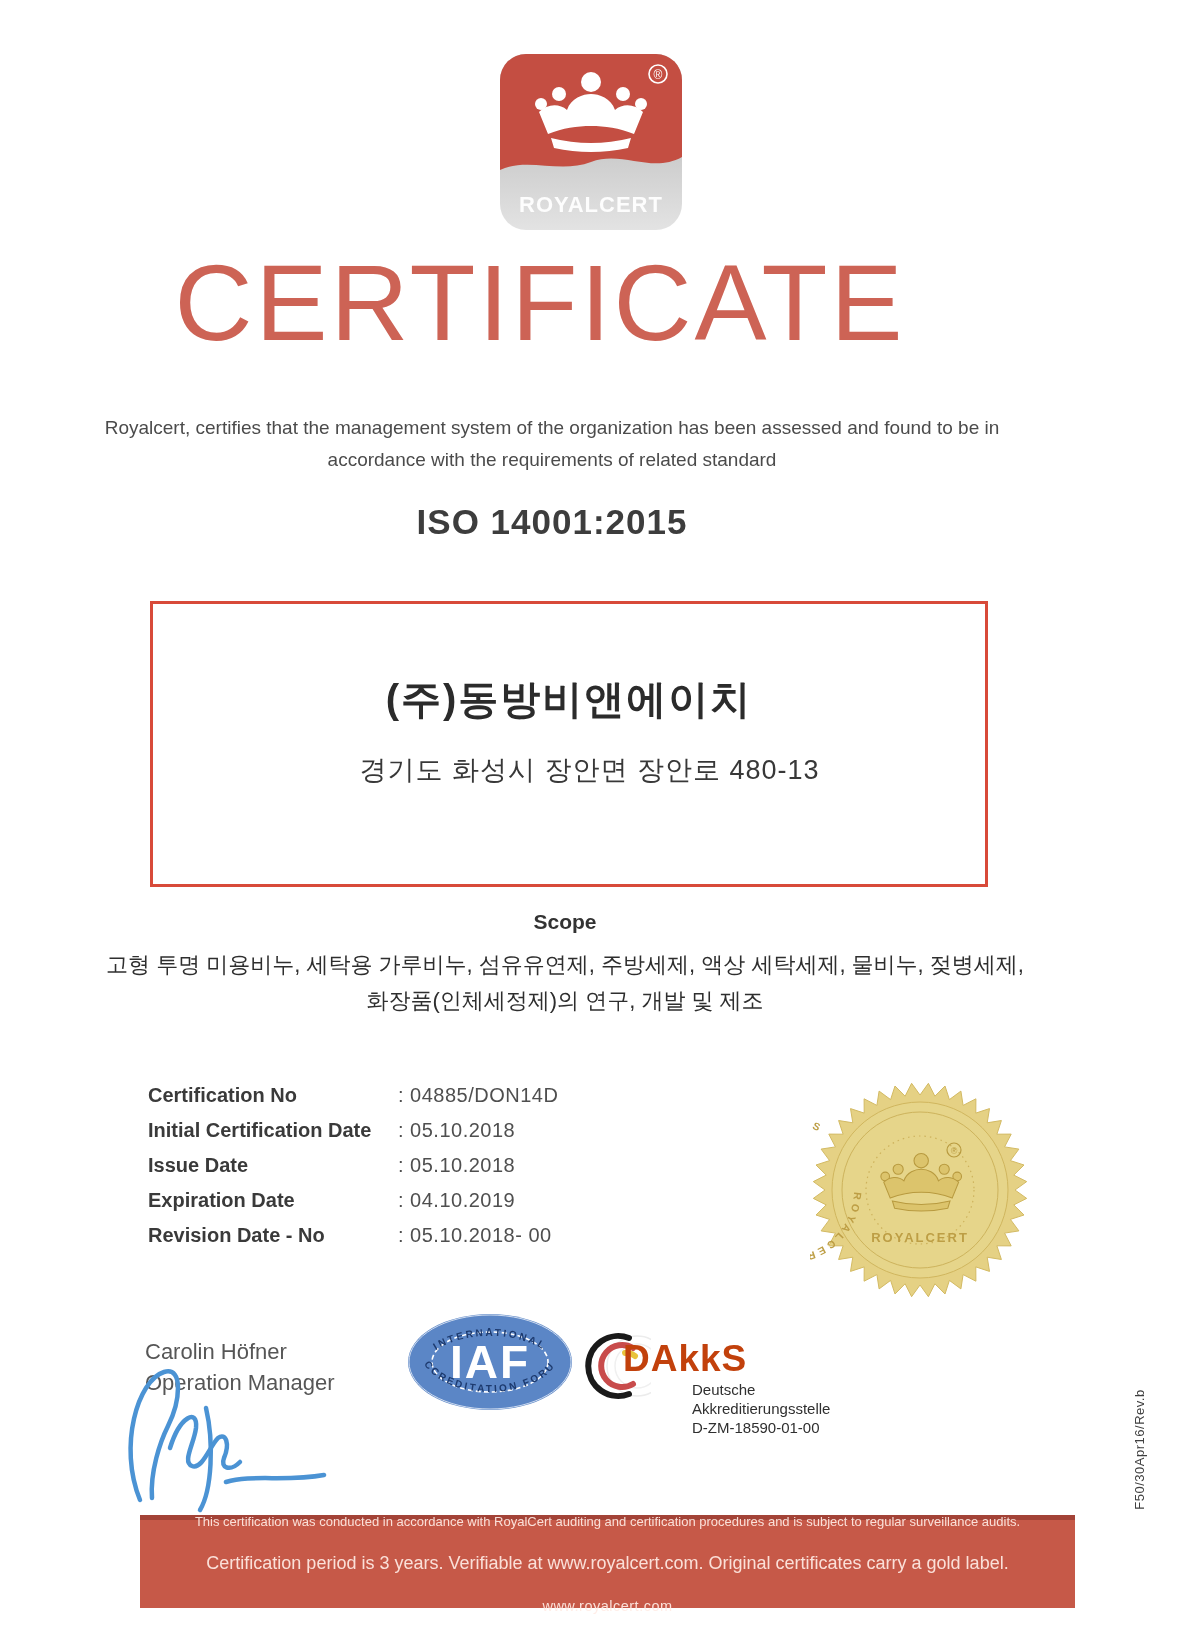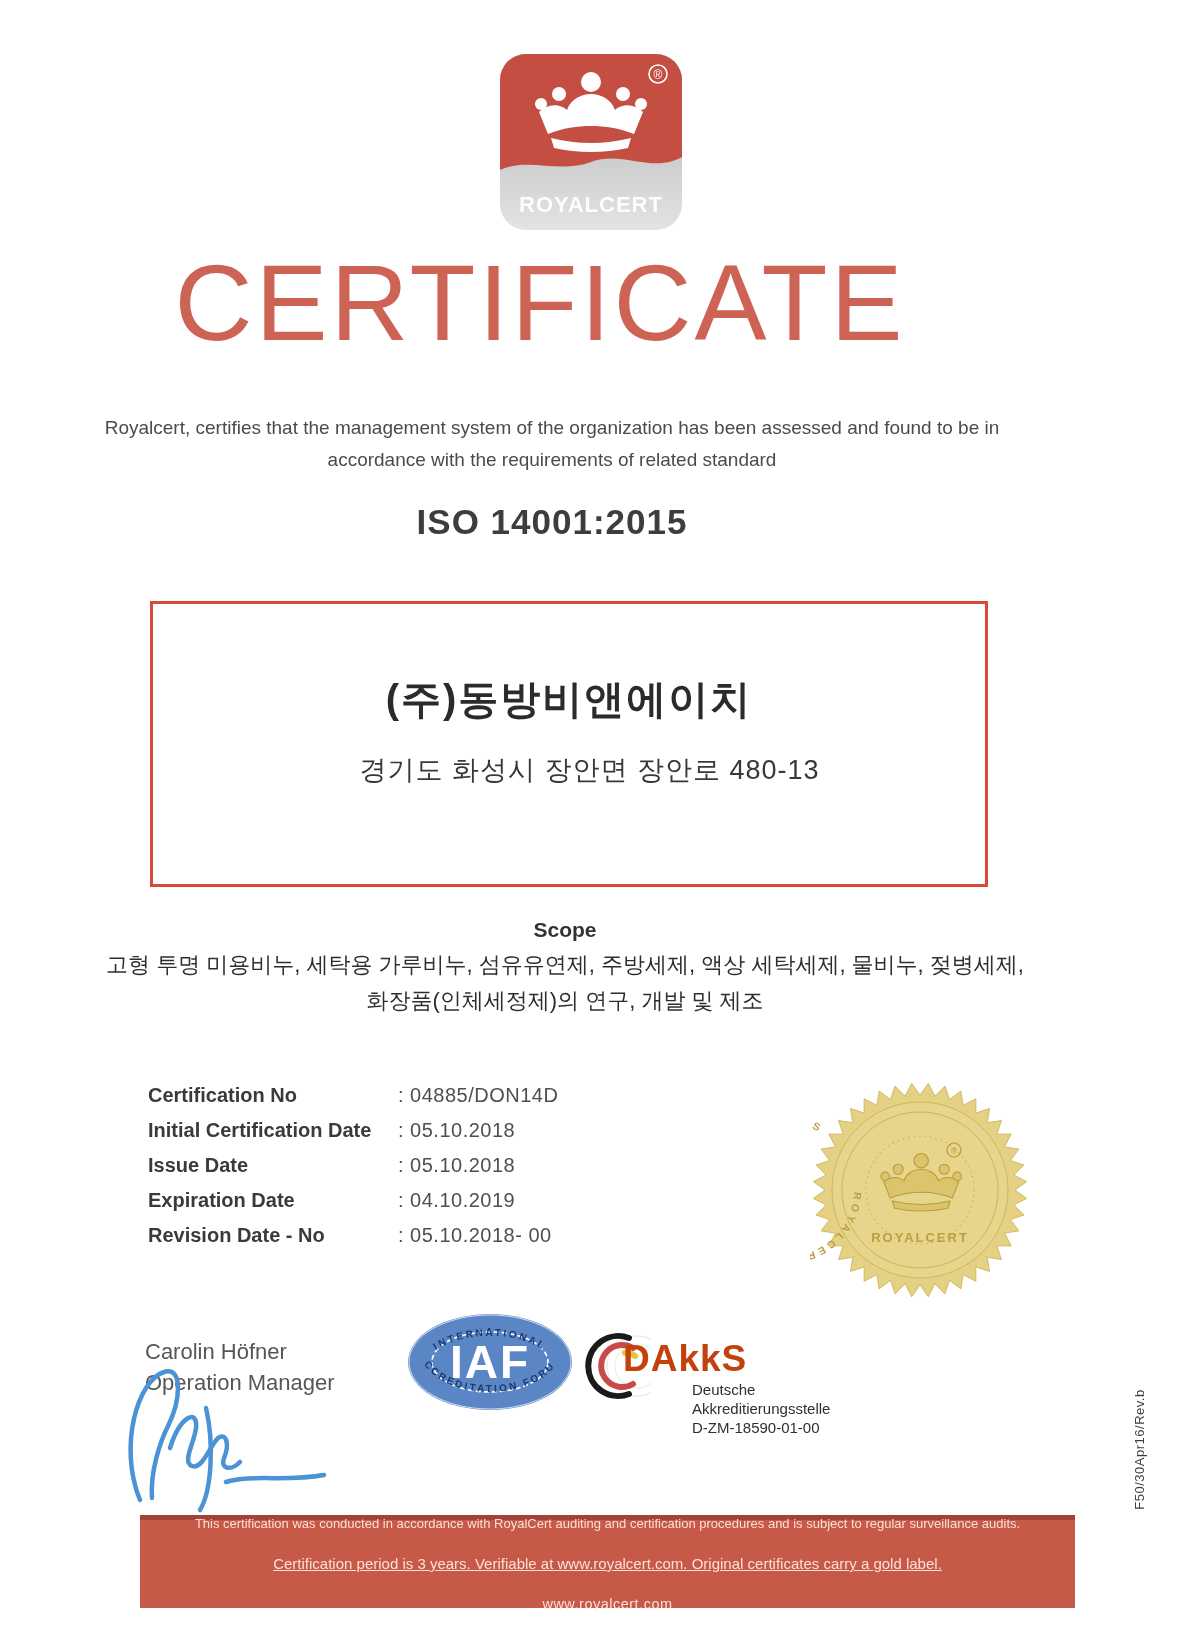--- a/index.html
+++ b/index.html
@@ -24,21 +24,21 @@
   
   .orgbox{position:absolute;left:150px;top:601px;width:832px;height:280px;
           border:3px solid #d84a39;}
   .org-name{position:absolute;left:0;right:0;top:68px;text-align:center;
             font-size:40px;font-weight:bold;color:#2b2b2b;letter-spacing:2px;}
   .org-addr{position:absolute;left:0;right:0;top:148px;text-align:center;
             font-size:27px;color:#383838;letter-spacing:1px;margin-left:41px;}
 
   
   .scope-head{position:absolute;left:0;top:910px;width:1130px;text-align:center;
-              font-size:21px;font-weight:bold;color:#333;margin-top:8px;}
+              font-size:21px;font-weight:bold;color:#333;}
   .scope-l1{position:absolute;left:0;top:950px;width:1130px;text-align:center;
             font-size:22px;color:#2e2e2e;}
   .scope-l2{position:absolute;left:0;top:986px;width:1130px;text-align:center;
             font-size:22px;color:#2e2e2e;}
 
   
   .details{position:absolute;left:148px;top:1078px;}
   .drow{display:flex;height:35px;align-items:center;}
   .dlabel{width:250px;font-size:20px;font-weight:bold;color:#3a3a3a;}
   .dvalue{font-size:20px;color:#4f4f4f;letter-spacing:0.5px;}
@@ -62,21 +62,21 @@
   .dakks-name{position:absolute;left:38px;top:8px;font-size:37px;font-weight:bold;color:#c2410c;
               letter-spacing:1px;}
   .dakks-sub{position:absolute;left:107px;top:50px;font-size:15px;line-height:19px;color:#2f2f2f;}
 
   
   .footer{position:absolute;left:140px;top:1515px;width:935px;height:93px;background:#c65948;
           border-top:5px solid #a34337;box-sizing:border-box;
           display:flex;flex-direction:column;justify-content:center;gap:24px;}
   .fline{text-align:center;color:rgba(255,236,229,0.92);}
   .f1{font-size:13px;}
-  .f2,.f3{font-size:15px;text-decoration:underline;}
+  .f2,.f3{font-size:18px;}
   .f4{font-size:14.5px;letter-spacing:0.5px;}
 
   
   .docref{position:absolute;left:1058px;top:1442px;width:162px;text-align:center;
           transform:rotate(-90deg);font-size:13px;color:#3f3f3f;letter-spacing:0.5px;}
 </style>
 </head>
 <body>
 
 <div class="page">

